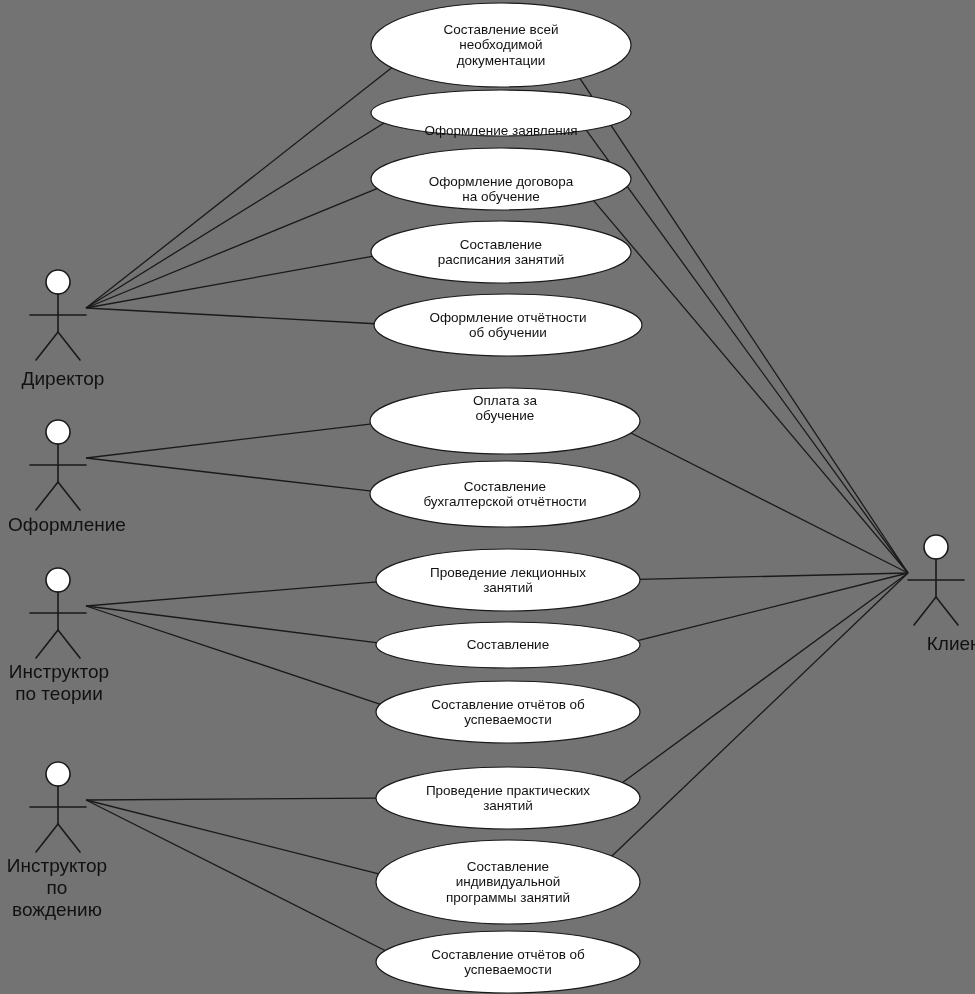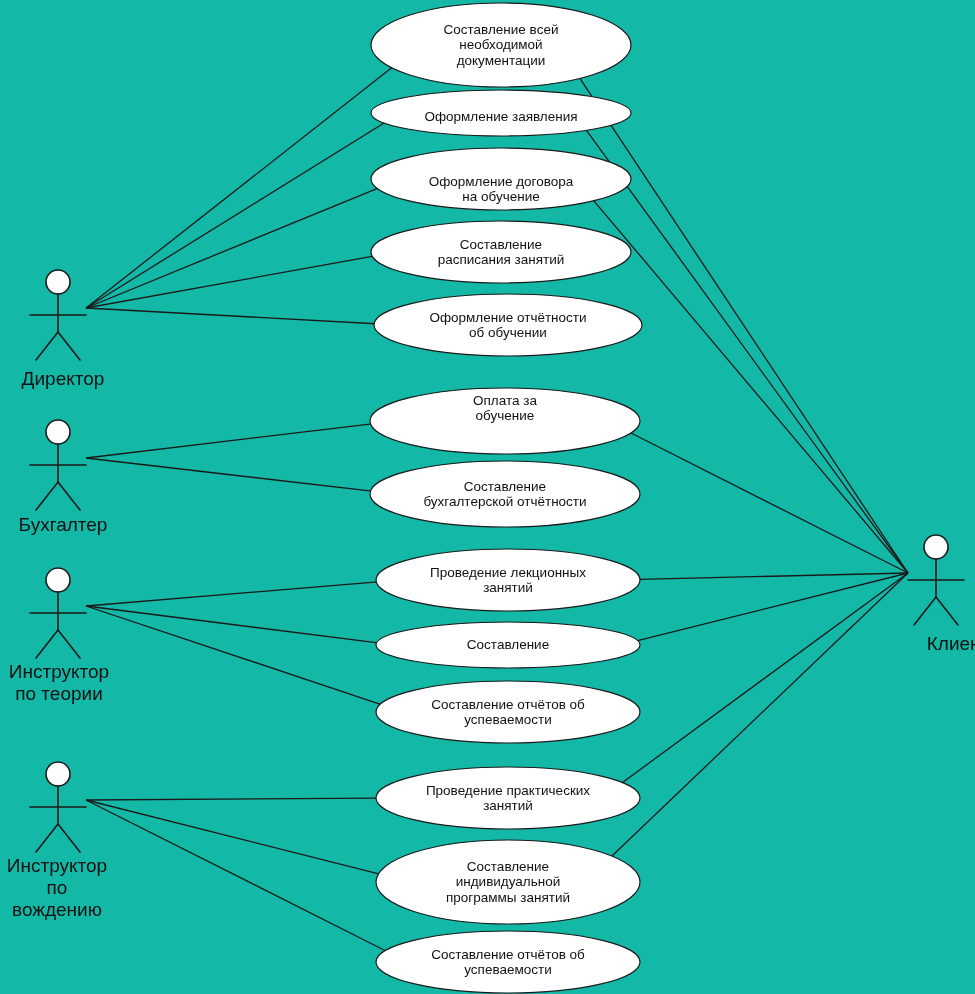--- a/index.html
+++ b/index.html
@@ -4,21 +4,21 @@
 <style>
   html, body {
     margin: 0;
     padding: 0;
     background: #ffffff;
   }
   #diagram-root {
     position: relative;
     width: 975px;
     height: 994px;
-    background: #14b8a6;
+    background: #737373;
     font-family: "Liberation Sans", sans-serif;
     overflow: hidden;
   }
   svg.layer {
     position: absolute;
     left: 0;
     top: 0;
     width: 975px;
     height: 994px;
   }
@@ -138,21 +138,21 @@
         <line x1="936" y1="559" x2="936" y2="597" class="actor-line"></line>
         <line x1="908" y1="580" x2="964" y2="580" class="actor-line"></line>
         <line x1="936" y1="597" x2="914" y2="625" class="actor-line"></line>
         <line x1="936" y1="597" x2="958" y2="625" class="actor-line"></line>
       </g>
     </svg>
   <div id="labels-layer">
       <div class="uc-label" style="left: 371px; top: 3px; width: 260px; height: 84px;">Составление всей
 необходимой
 документации</div>
-      <div class="uc-label" style="left: 371px; top: 94px; width: 260px; height: 46px;">Оформление заявления</div>
+      <div class="uc-label" style="left: 371px; top: 108px; width: 260px; height: 46px;">Оформление заявления</div>
       <div class="uc-label" style="left: 371px; top: 158px; width: 260px; height: 62px;">Оформление договора
 на обучение</div>
       <div class="uc-label" style="left: 371px; top: 221px; width: 260px; height: 62px;">Составление
 расписания занятий</div>
       <div class="uc-label" style="left: 374px; top: 294px; width: 268px; height: 62px;">Оформление отчётности
 об обучении</div>
       <div class="uc-label" style="left: 370px; top: 375px; width: 270px; height: 66px; text-align: center;">Оплата за
 обучение</div>
       <div class="uc-label" style="left: 370px; top: 461px; width: 270px; height: 66px;">Составление
 бухгалтерской отчётности</div>
@@ -162,20 +162,20 @@
       <div class="uc-label" style="left: 376px; top: 681px; width: 264px; height: 62px;">Составление отчётов об
 успеваемости</div>
       <div class="uc-label" style="left: 376px; top: 767px; width: 264px; height: 62px;">Проведение практических
 занятий</div>
       <div class="uc-label" style="left: 376px; top: 840px; width: 264px; height: 84px;">Составление
 индивидуальной
 программы занятий</div>
       <div class="uc-label" style="left: 376px; top: 931px; width: 264px; height: 62px;">Составление отчётов об
 успеваемости</div>
       <div class="actor-label" style="left: 8px; top: 368px; width: 110px;">Директор</div>
-      <div class="actor-label" style="left: 8px; top: 514px; width: 110px;">Бухгалтер</div>
+      <div class="actor-label" style="left: 8px; top: 514px; width: 110px;">Оформление</div>
       <div class="actor-label" style="left: 4px; top: 661px; width: 110px;">Инструктор
 по теории</div>
       <div class="actor-label" style="left: 2px; top: 855px; width: 110px;">Инструктор
 по вождению</div>
       <div class="actor-label" style="left: 903px; top: 633px; width: 110px;">Клиент</div>
     </div>
 </div>
 
 </body></html>

